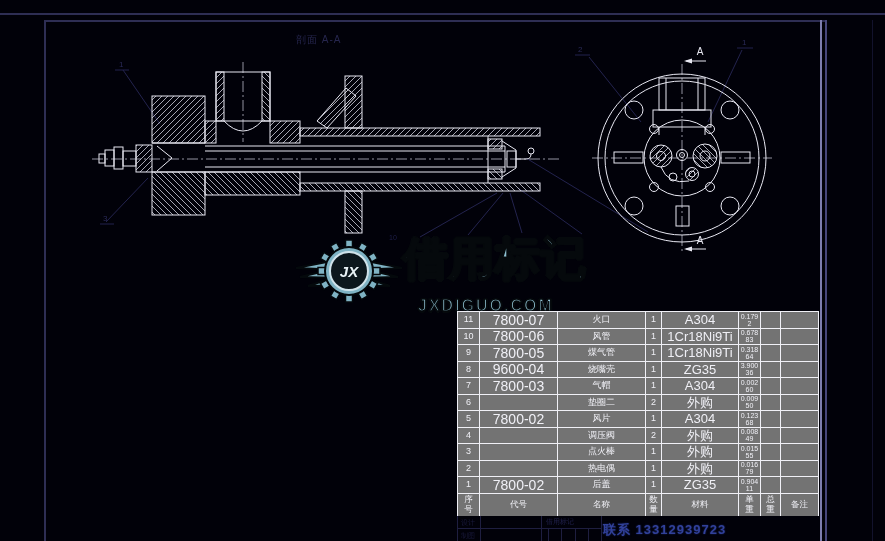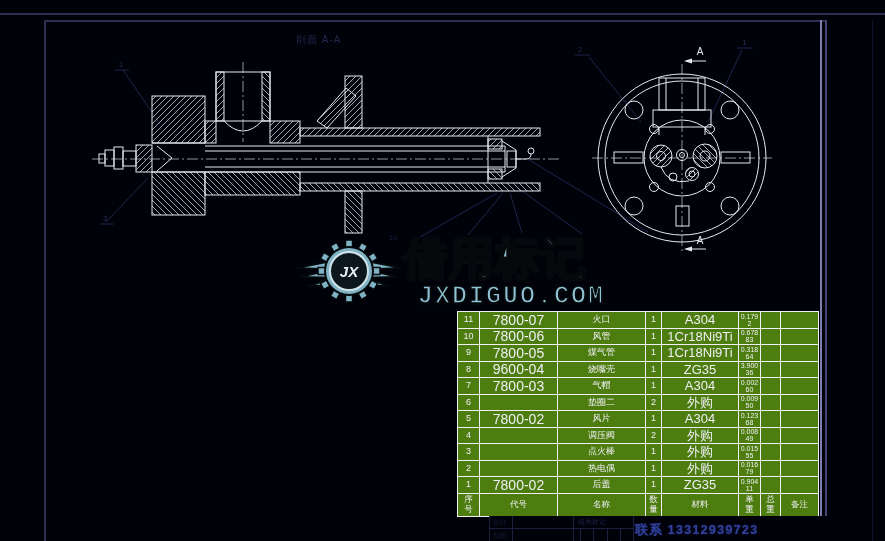--- a/index.html
+++ b/index.html
@@ -15,42 +15,42 @@
   .rule-faint{position:absolute;background:#12122c;}
 
   
   #section-label{left:296px;top:33px;font-size:10px;letter-spacing:1px;color:#26264e;}
 
   
   #logo{left:290px;top:237px;width:312px;height:74px;}
   #brand{position:absolute;left:113px;top:-2px;font-size:45px;font-weight:900;line-height:1.05;
          letter-spacing:1px;color:#8fc2d3;-webkit-text-stroke:2px #05090c;
          text-shadow:2px 0 0 #05090c,-2px 0 0 #05090c,0 2px 0 #05090c,0 -2px 0 #05090c;}
-  #site{position:absolute;left:128px;top:45px;font-size:25px;font-weight:900;letter-spacing:2px;
+  #site{position:absolute;left:128px;top:60px;font-size:16px;font-weight:900;letter-spacing:2px;
         color:#8fc2d3;-webkit-text-stroke:1.5px #05090c;
-        text-shadow:1.5px 0 0 #05090c,-1.5px 0 0 #05090c,0 1.5px 0 #05090c,0 -1.5px 0 #05090c;font-family:Liberation Mono, monospace;}
-
-  
-  #ptable{left:457px;top:311px;width:360px;border:1px solid #f0f0f6;background:#4d7c0f;
+        text-shadow:1.5px 0 0 #05090c,-1.5px 0 0 #05090c,0 1.5px 0 #05090c,0 -1.5px 0 #05090c;}
+
+  
+  #ptable{left:457px;top:311px;width:360px;border:1px solid #f0f0f6;background:#737373;
           display:grid;grid-template-columns:22px 78px 88px 16px 77px 22px 20px 1fr;}
   .tr{display:contents;}
   .td,.th{box-sizing:border-box;border-right:1px solid #f0f0f6;border-bottom:1px solid #f0f0f6;
           display:flex;align-items:center;justify-content:center;text-align:center;
           font-size:9px;line-height:1.0;color:#f0f0f6;overflow:hidden;}
   .td{height:16.5px;}
   .th{height:22px;font-size:8.5px;}
   .td:nth-child(8n),.th:last-child{border-right:none;}
   .th-row .th{border-bottom:none;}
   .c-code{font-size:14px;}
   .c-mat{font-size:13px;}
   .c-wt{font-size:7px;word-break:break-word;padding:0 1px;}
   .stack{word-break:break-all;width:11px;margin:8px auto;line-height:1.1;}
 
   
-  #tblock{left:457px;top:516px;width:361px;height:25px;background:#010109;border-left:1px solid #1e1e40;margin-left:32px;}
+  #tblock{left:457px;top:516px;width:361px;height:25px;background:#010109;border-left:1px solid #1e1e40;}
   .tb-line{position:absolute;background:#1e1e40;}
   .tb-label{position:absolute;font-size:7px;color:#1a1a3c;line-height:1;white-space:nowrap;}
   #contact{position:absolute;left:145px;top:5px;font-size:13px;font-weight:bold;letter-spacing:1px;
            color:#31419a;text-shadow:0 0 2px #1b2666;white-space:nowrap;}
 </style>
 </head>
 <body>
 
 <div id="page">
 

